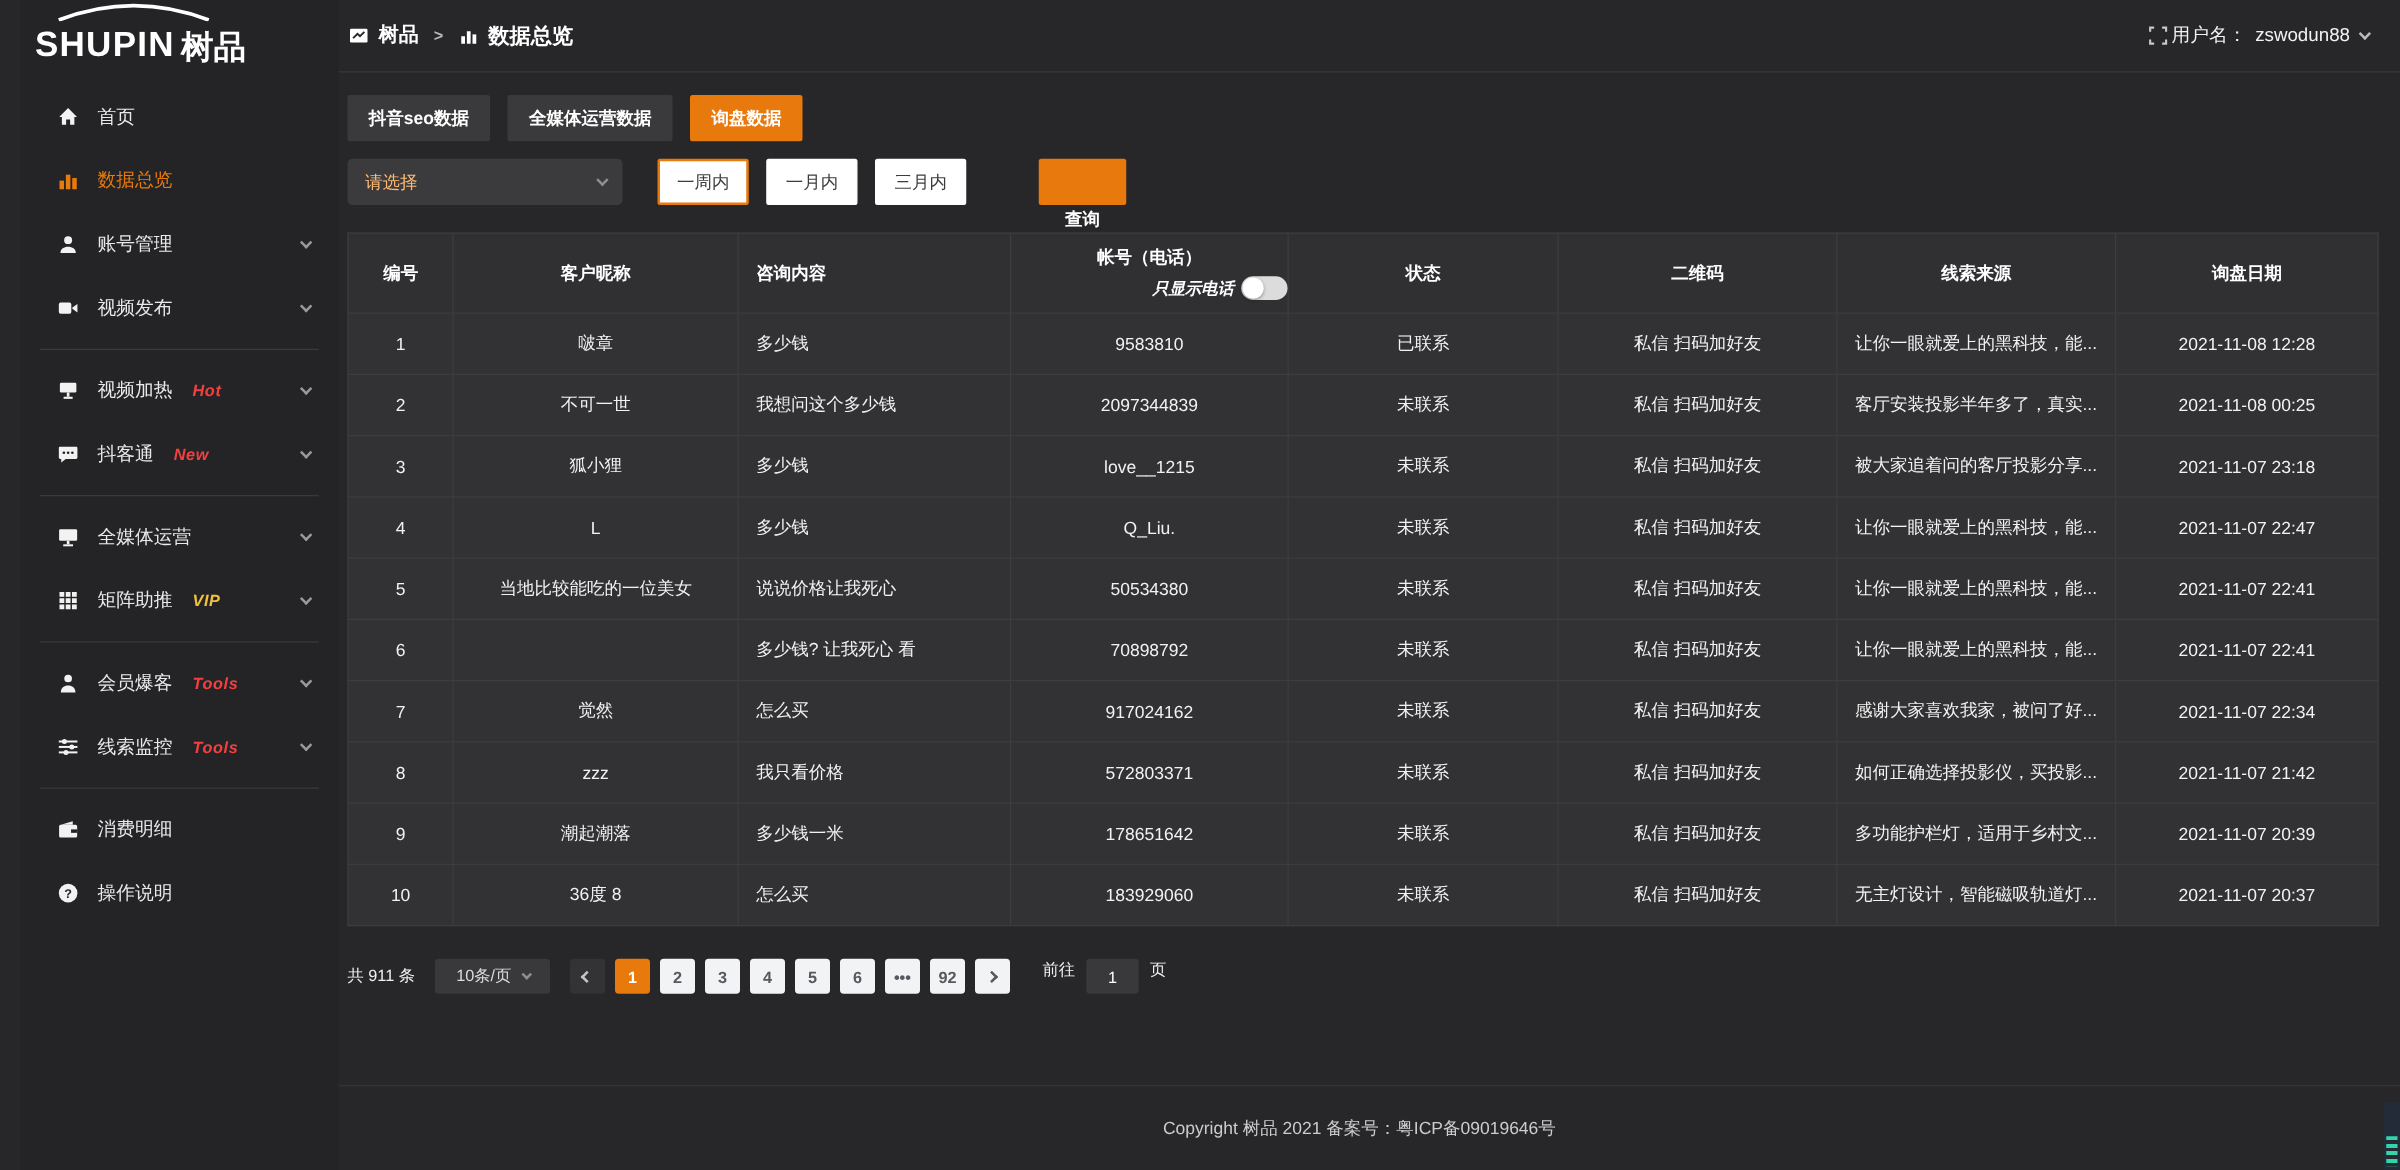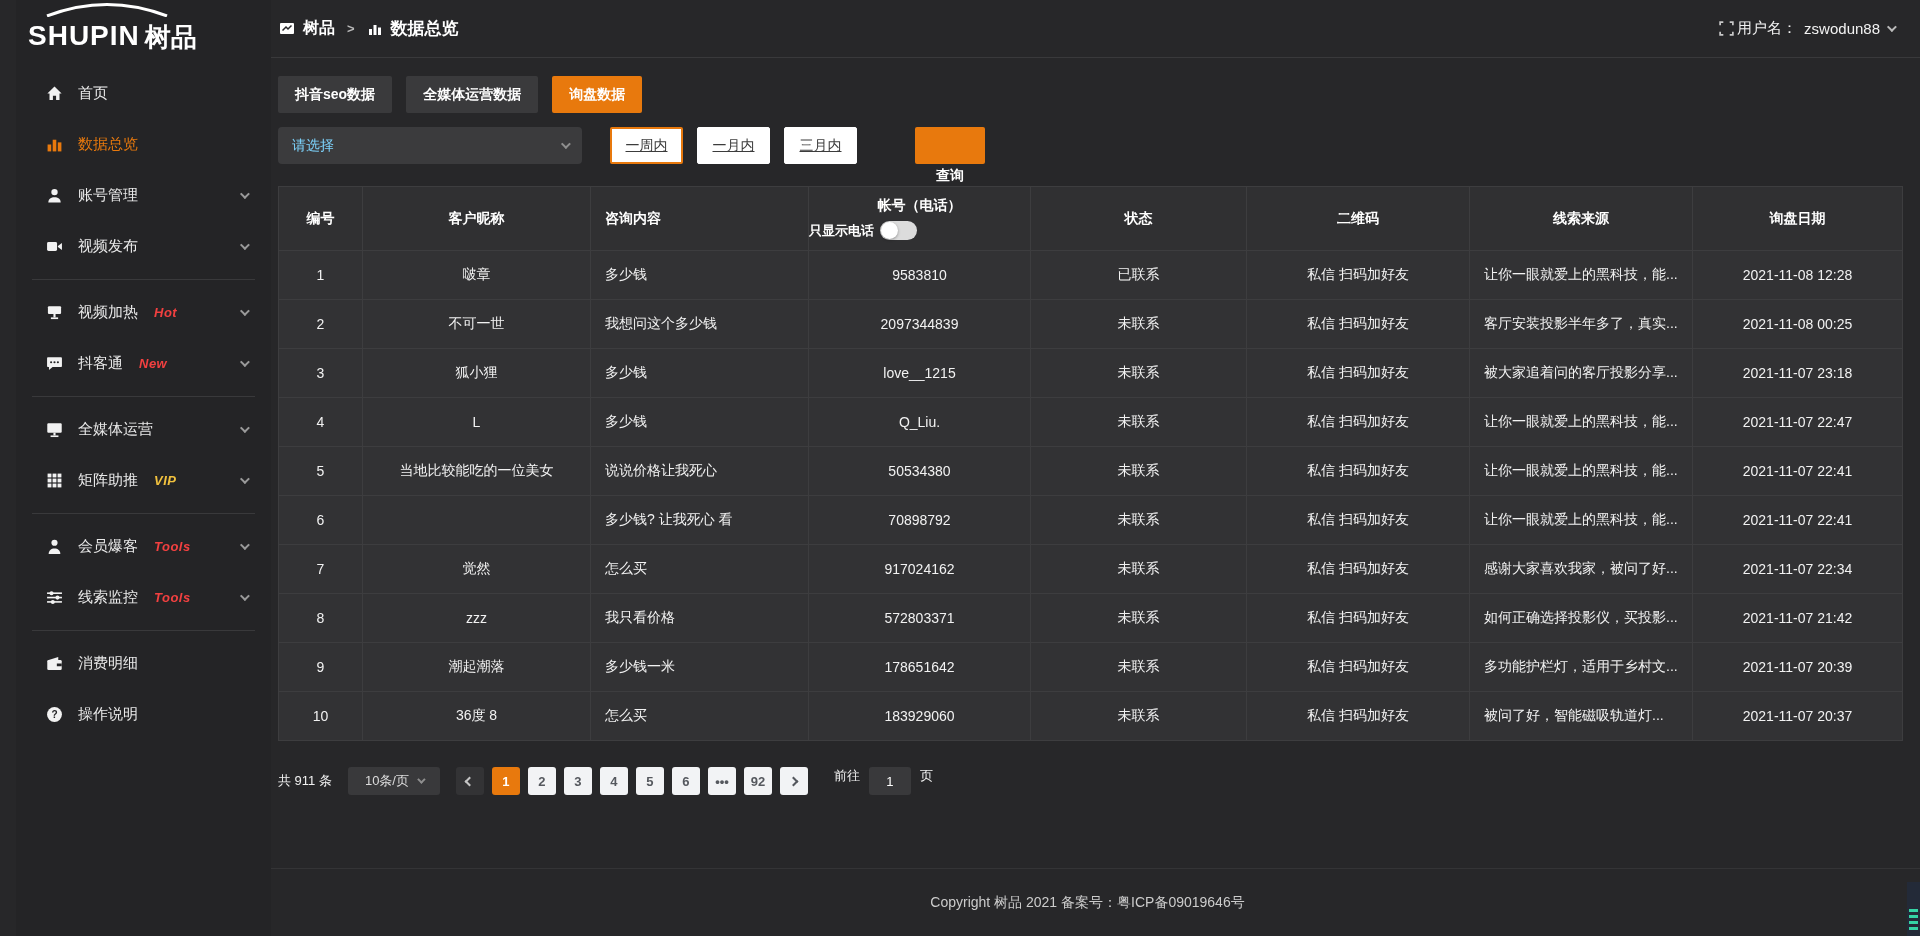--- a/index.html
+++ b/index.html
@@ -35,34 +35,34 @@
   .fs-icon { width:17px; height:17px; cursor:pointer; }
   .fs-icon svg { width:100%; height:100%; display:block; }
   .user-box { display:flex; align-items:center; gap:7px; font-size:15px; color:#f2f2f2; cursor:pointer; }
   .chev-down { width:7px; height:7px; border-right:2px solid #bbb; border-bottom:2px solid #bbb; transform:rotate(45deg) translateY(-2px); display:inline-block; }
   
   .content { position:absolute; left:255px; top:58px; right:0; padding:18px 18px 0 23px; }
   .tabs-row { display:flex; }
   .tab { height:37px; line-height:37px; padding:0 17px; background:#3a3a3c; color:#fff; font-size:14px; font-weight:bold; border-radius:2px; margin-right:14px; cursor:pointer; }
   .tab.active { background:#e8790d; }
   .filter-row { display:flex; align-items:center; margin-top:14px; }
-  .select { width:304px; height:37px; background:#3b3b3d; border-radius:4px; display:flex; align-items:center; padding:0 14px; color:#7dd3fc; font-size:14px; cursor:pointer; }
+  .select { width:220px; height:37px; background:#3b3b3d; border-radius:4px; display:flex; align-items:center; padding:0 14px; color:#fdba74; font-size:14px; cursor:pointer; }
   .select .chev-down { margin-left:auto; border-color:#8f8f8f; }
-  .period-btn { height:37px; min-width:73px; background:#fff; color:#3c3c3c; font-size:14px; border-radius:2px; margin-left:14px; display:flex; align-items:center; justify-content:center; padding:0 13px; cursor:pointer; border:1px solid #fff;text-decoration:underline; }
+  .period-btn { height:37px; min-width:73px; background:#fff; color:#3c3c3c; font-size:14px; border-radius:2px; margin-left:14px; display:flex; align-items:center; justify-content:center; padding:0 13px; cursor:pointer; border:1px solid #fff; }
   .period-btn.active { border:2px solid #e8790d; margin-left:28px; }
   .search-btn { height:37px; background:#e8790d; color:#fff; border-radius:2px; padding:16px 21px; margin-left:58px; display:flex; align-items:center; gap:24px; font-weight:bold; font-size:14px; cursor:pointer;flex-direction:column; }
   .search-btn svg { width:14px; height:14px; display:block; }
   
   table.data { margin-top:22px; border-collapse:collapse; table-layout:fixed; width:1624px; background:#323234; }
   table.data th, table.data td { border:1px solid #3d3d3f; font-size:14px; }
   table.data th { height:64px; background:#303032; color:#fff; font-weight:bold; text-align:center; }
   table.data td { height:49px; color:#f2f2f2; text-align:center; padding:0 10px; white-space:nowrap; overflow:hidden; }
   table.data th.left, table.data td.left { text-align:left; padding-left:14px; }
   td.orange, .orange { color:#e5862c; }
-  .th-sub { display:flex; align-items:center; justify-content:flex-start; gap:6px; margin-top:6px; font-size:13px; }
+  .th-sub { display:flex; align-items:center; justify-content:flex-end; gap:6px; margin-top:6px; font-size:13px;font-style:italic; }
   .toggle { width:37px; height:19px; background:#dcdcdc; border-radius:10px; position:relative; display:inline-block; cursor:pointer; flex:none; }
   .toggle::after { content:""; position:absolute; left:1px; top:1px; width:17px; height:17px; background:#fff; border-radius:50%; box-shadow:0 1px 3px rgba(0,0,0,.35); }
   
   .pag-row { display:flex; align-items:center; margin-top:26px; font-size:13px; }
   .pag-total { color:#f0f0f0; margin-right:16px; }
   .size-select { width:92px; height:28px; background:#39393b; border-radius:3px; display:flex; align-items:center; justify-content:center; gap:8px; color:#dcdcdc; cursor:pointer; }
   .size-select .chev-down { width:6px; height:6px; border-color:#8f8f8f; }
   .pg-btn { min-width:28px; height:28px; border-radius:3px; margin-left:8px; display:flex; align-items:center; justify-content:center; font-weight:bold; font-size:13px; cursor:pointer; padding:0 4px; }
   .pg-prev { background:#333335; margin-left:16px; }
   .pg-num { background:#f2f3f5; color:#55585e; }
@@ -413,21 +413,21 @@
           <td class="left orange">多功能护栏灯，适用于乡村文...</td>
           <td>2021-11-07 20:39</td>
         </tr>
         <tr>
           <td>10</td>
           <td>36度 8</td>
           <td class="left">怎么买</td>
           <td>183929060</td>
           <td class="orange">未联系</td>
           <td class="orange">私信 扫码加好友</td>
-          <td class="left orange">被问了好，智能磁吸轨道灯...</td>
+          <td class="left orange">无主灯设计，智能磁吸轨道灯...</td>
           <td>2021-11-07 20:37</td>
         </tr>
       </tbody>
   </table>
 
   <div class="pag-row">
     <span class="pag-total">共 911 条</span>
     <div class="size-select">
       <span>10条/页</span>
       <span class="chev-down"></span>

